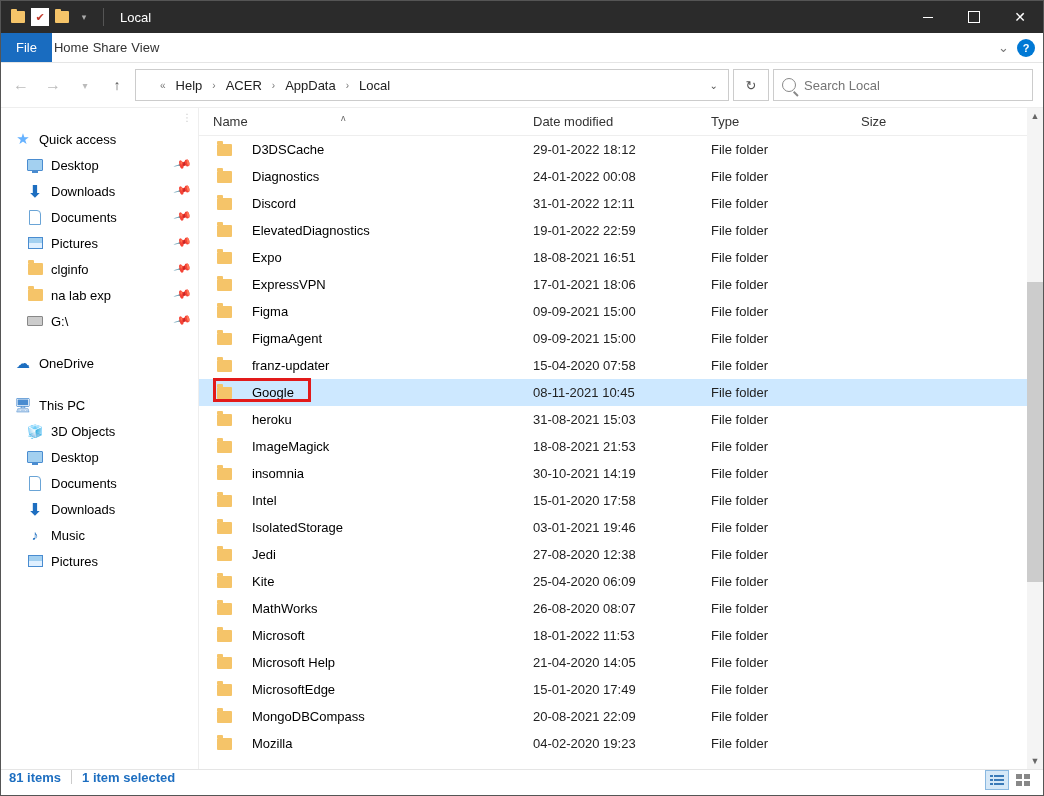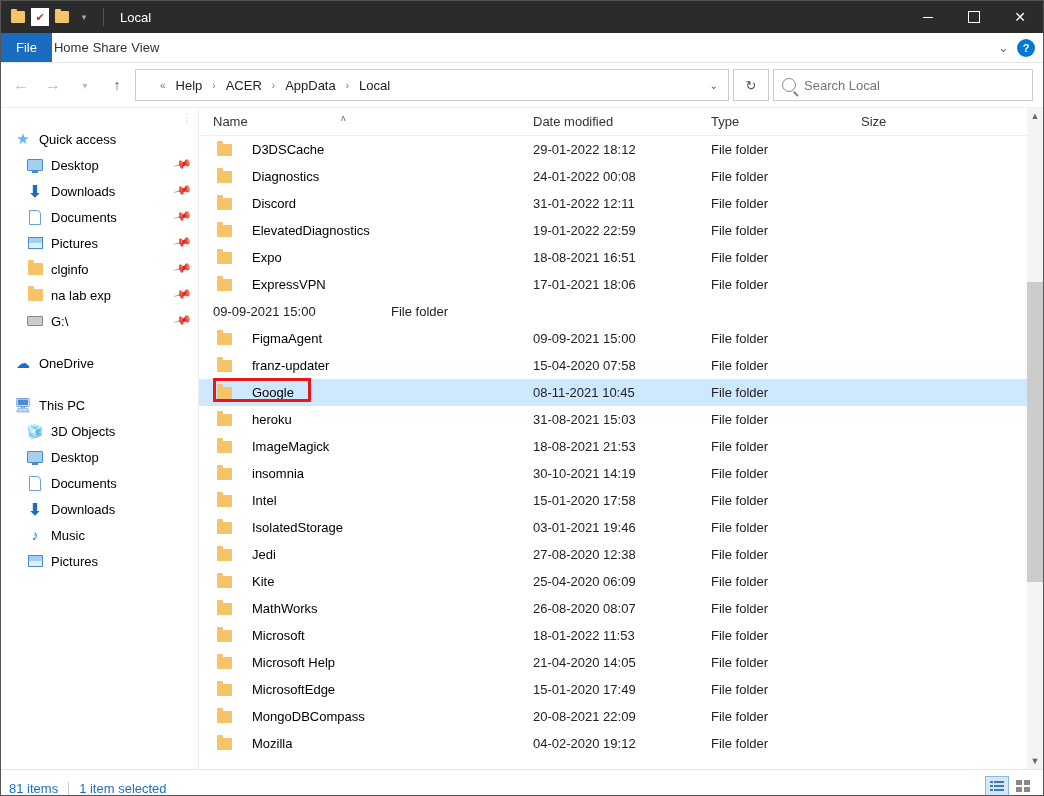--- a/index.html
+++ b/index.html
@@ -85,21 +85,21 @@
 .row { display:flex; height:27px; align-items:center; padding-left:14px; padding-right:20px;}
 .row .cell-name { width:320px; display:flex; align-items:center; gap:20px;}
 .row .cell-date { width:178px; color:#222;}
 .row .cell-type { width:150px; color:#222;}
 .row .cell-size { width:100px;}
 .row.selected { background:#cde8ff;}
 .row .folder-ico { margin-left:4px;}
 .highlight-box { position:absolute; border:3px solid #e21a1a; pointer-events:none;}
 
 
-.statusbar { height:27px; border-top:1px solid #e5e5e5; display:flex; align-items:flex-end; padding:0 8px; color:#1d6ec0; font-size:13px;}
+.statusbar { height:27px; border-top:1px solid #e5e5e5; display:flex; align-items:flex-start; padding:0 8px; color:#1d6ec0; font-size:13px;font-weight:bold;}
 .statusbar .sep2 { width:1px; height:14px; background:#ccc; margin:0 10px;}
 .statusbar .view-toggles { margin-left:auto; display:flex; gap:2px;}
 .vt { width:24px; height:20px; border:1px solid transparent; display:flex; align-items:center; justify-content:center; color:#666;}
 .vt.active { border-color:#8ab8e0; background:#d6e8f7;}
 .vt svg { width:14px; height:12px;}
 </style>
 </head>
 <body>
 
 <div class="title-bar">
@@ -325,20 +325,24 @@
         <div class="row">
           <div class="cell-name">
             <span class="folder-ico"></span>
             <span>ExpressVPN</span>
           </div>
           <div class="cell-date">17-01-2021 18:06</div>
           <div class="cell-type">File folder</div>
           <div class="cell-size"></div>
         </div>
         <div class="row">
+          <div class="cell-name">
+            <span class="folder-ico"></span>
+            <span>Figma</span>
+          </div>
           <div class="cell-date">09-09-2021 15:00</div>
           <div class="cell-type">File folder</div>
           <div class="cell-size"></div>
         </div>
         <div class="row">
           <div class="cell-name">
             <span class="folder-ico"></span>
             <span>FigmaAgent</span>
           </div>
           <div class="cell-date">09-09-2021 15:00</div>
@@ -469,21 +473,21 @@
           </div>
           <div class="cell-date">20-08-2021 22:09</div>
           <div class="cell-type">File folder</div>
           <div class="cell-size"></div>
         </div>
         <div class="row">
           <div class="cell-name">
             <span class="folder-ico"></span>
             <span>Mozilla</span>
           </div>
-          <div class="cell-date">04-02-2020 19:12</div>
+          <div class="cell-date">04-02-2020 19:23</div>
           <div class="cell-type">File folder</div>
           <div class="cell-size"></div>
         </div>
       </div>
     <div class="scroll-track"></div>
     <div class="scroll-arrow" style="top:0;">▲</div>
     <div class="scroll-thumb"></div>
     <div class="scroll-arrow" style="bottom:0;">▼</div>
   <div class="highlight-box" style="left: 14px; width: 98px; height: 24px; top: 270px;"></div>
     </div>

